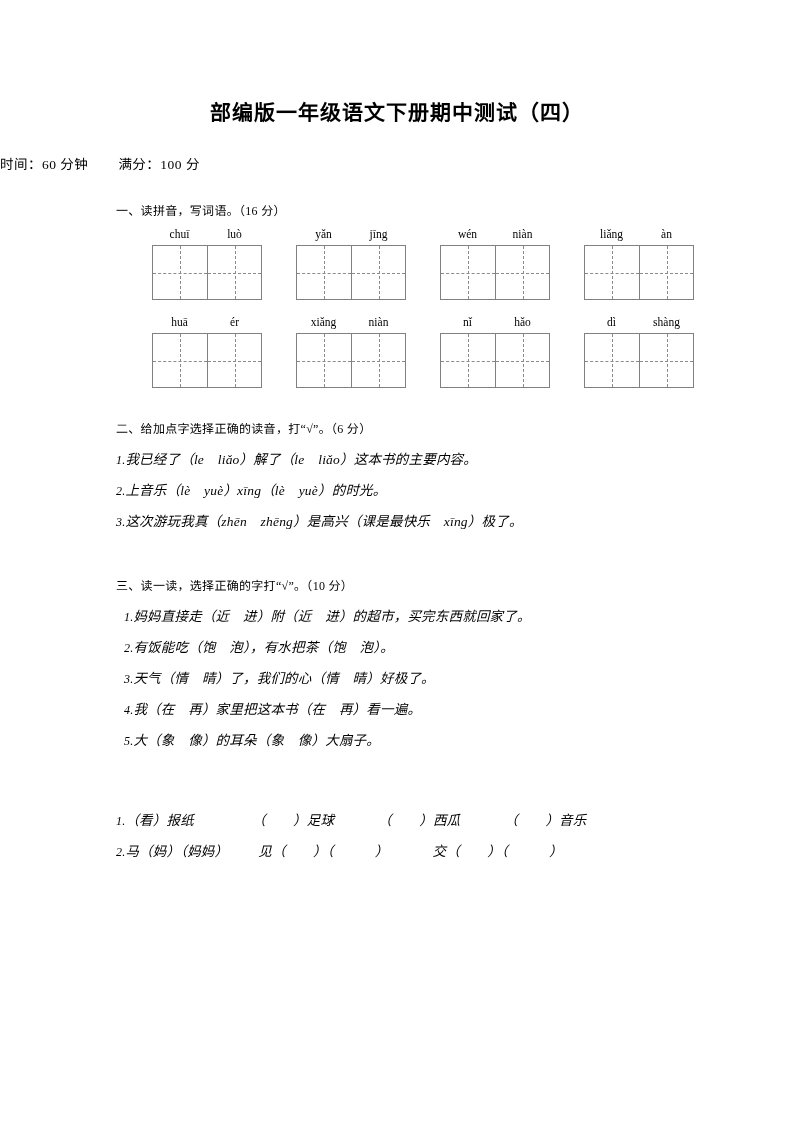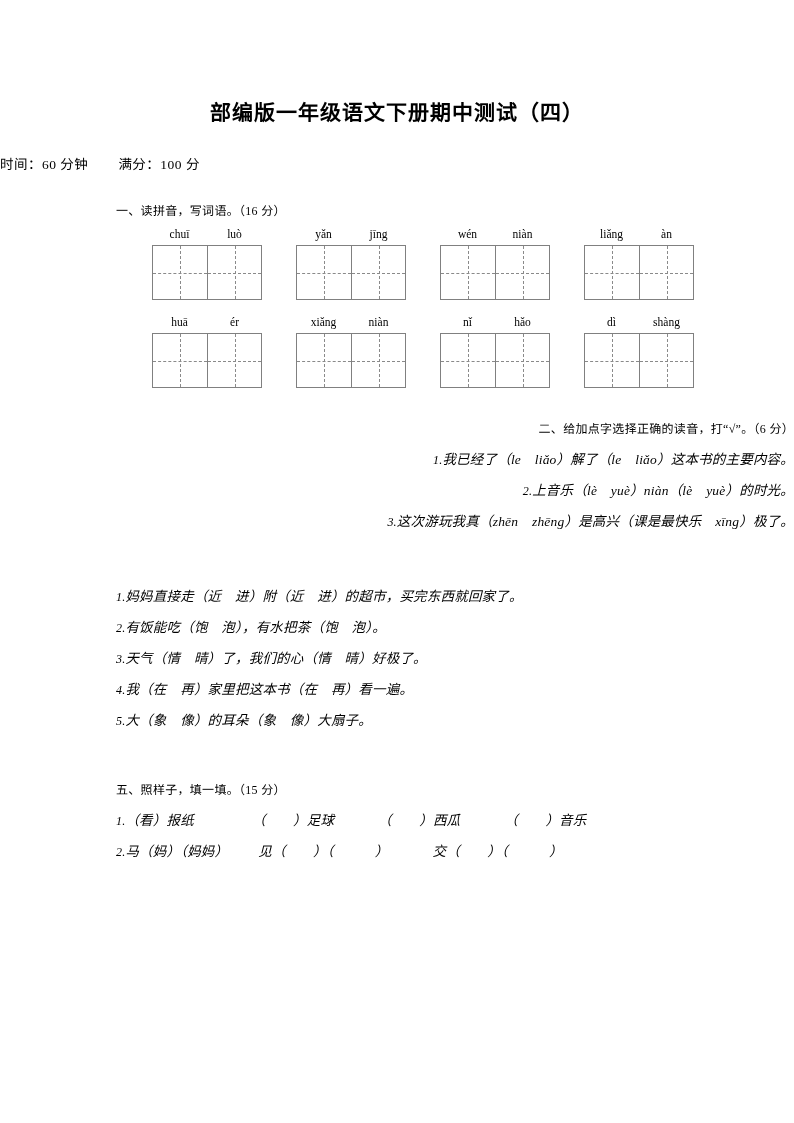--- a/index.html
+++ b/index.html
@@ -135,26 +135,26 @@
     top: 50%;
     left: 0;
     right: 0;
     border-top: 1px dashed #8a8a8a;
   }
 
   .pinyin-row.boxes { margin-bottom: 0; }
   .pinyin-gap2 { height: 11px; }
 
   
-  #section-duyin { padding-top: 31px; text-align: right; }
+  #section-duyin { padding-top: 31px; }
   #section-duyin .q-line { padding-top: 11px; }
 
   
   #section-xuanzi { padding-top: 44px; }
-  #section-xuanzi .q-line { padding-top: 11px; }
+  #section-xuanzi .q-line { padding-top: 11px; margin-left: 8px; }
 
   
   #section-zimu { padding-top: 45px; }
 
   .letter-row-upper {
     padding-left: 36px;
     padding-top: 14px;
     display: flex;
   }
   .letter-box {
@@ -318,34 +318,34 @@
             </div>
         </div>
       </div>
 
     </div>
   </div>
 
   <div class="section" id="section-duyin">
     <p class="sec-heading">二、给加点字选择正确的读音，打“√”。（6 分）</p>
     <p class="q-line"><span class="q-num">1.</span><span>我已经了（le　liǎo）解了（le　liǎo）这本书的主要内容。</span></p>
-    <p class="q-line"><span class="q-num">2.</span><span>上音乐（lè　yuè）niàn（lè　yuè）的时光。</span></p>
+    <p class="q-line"><span class="q-num">2.</span><span>上音乐（lè　yuè）xīng（lè　yuè）的时光。</span></p>
     <p class="q-line"><span class="q-num">3.</span><span>这次游玩我真（zhēn　zhēng）是高兴（课是最快乐　xīng）极了。</span></p>
   </div>
 
   <div class="section" id="section-xuanzi">
+    <p class="sec-heading">三、读一读，选择正确的字打“√”。（10 分）</p>
     <p class="q-line"><span class="q-num">1.</span><span>妈妈直接走（近　进）附（近　进）的超市，买完东西就回家了。</span></p>
     <p class="q-line"><span class="q-num">2.</span><span>有饭能吃（饱　泡），有水把茶（饱　泡）。</span></p>
     <p class="q-line"><span class="q-num">3.</span><span>天气（情　晴）了，我们的心（情　晴）好极了。</span></p>
     <p class="q-line"><span class="q-num">4.</span><span>我（在　再）家里把这本书（在　再）看一遍。</span></p>
     <p class="q-line"><span class="q-num">5.</span><span>大（象　像）的耳朵（象　像）大扇子。</span></p>
   </div>
 
 
   <div class="section" id="section-tiantian">
-    <p class="sec-heading">五、照样子，填一填。（15 分）</p>
 
     <p class="q-line"><span class="q-num">1.</span><span>（看）报纸</span><span class="sp-xl"></span><span>（　　）足球</span><span class="sp-l"></span><span>（　　）西瓜</span><span class="sp-l"></span><span>（　　）音乐</span></p>
 
     <p class="q-line"><span class="q-num">2.</span><span>马（妈）（妈妈）</span><span class="sp-m"></span><span>见（　　）（　　　）</span><span class="sp-l"></span><span>交（　　）（　　　）</span></p>
   </div>
 
 </div>
 
 </body></html>

